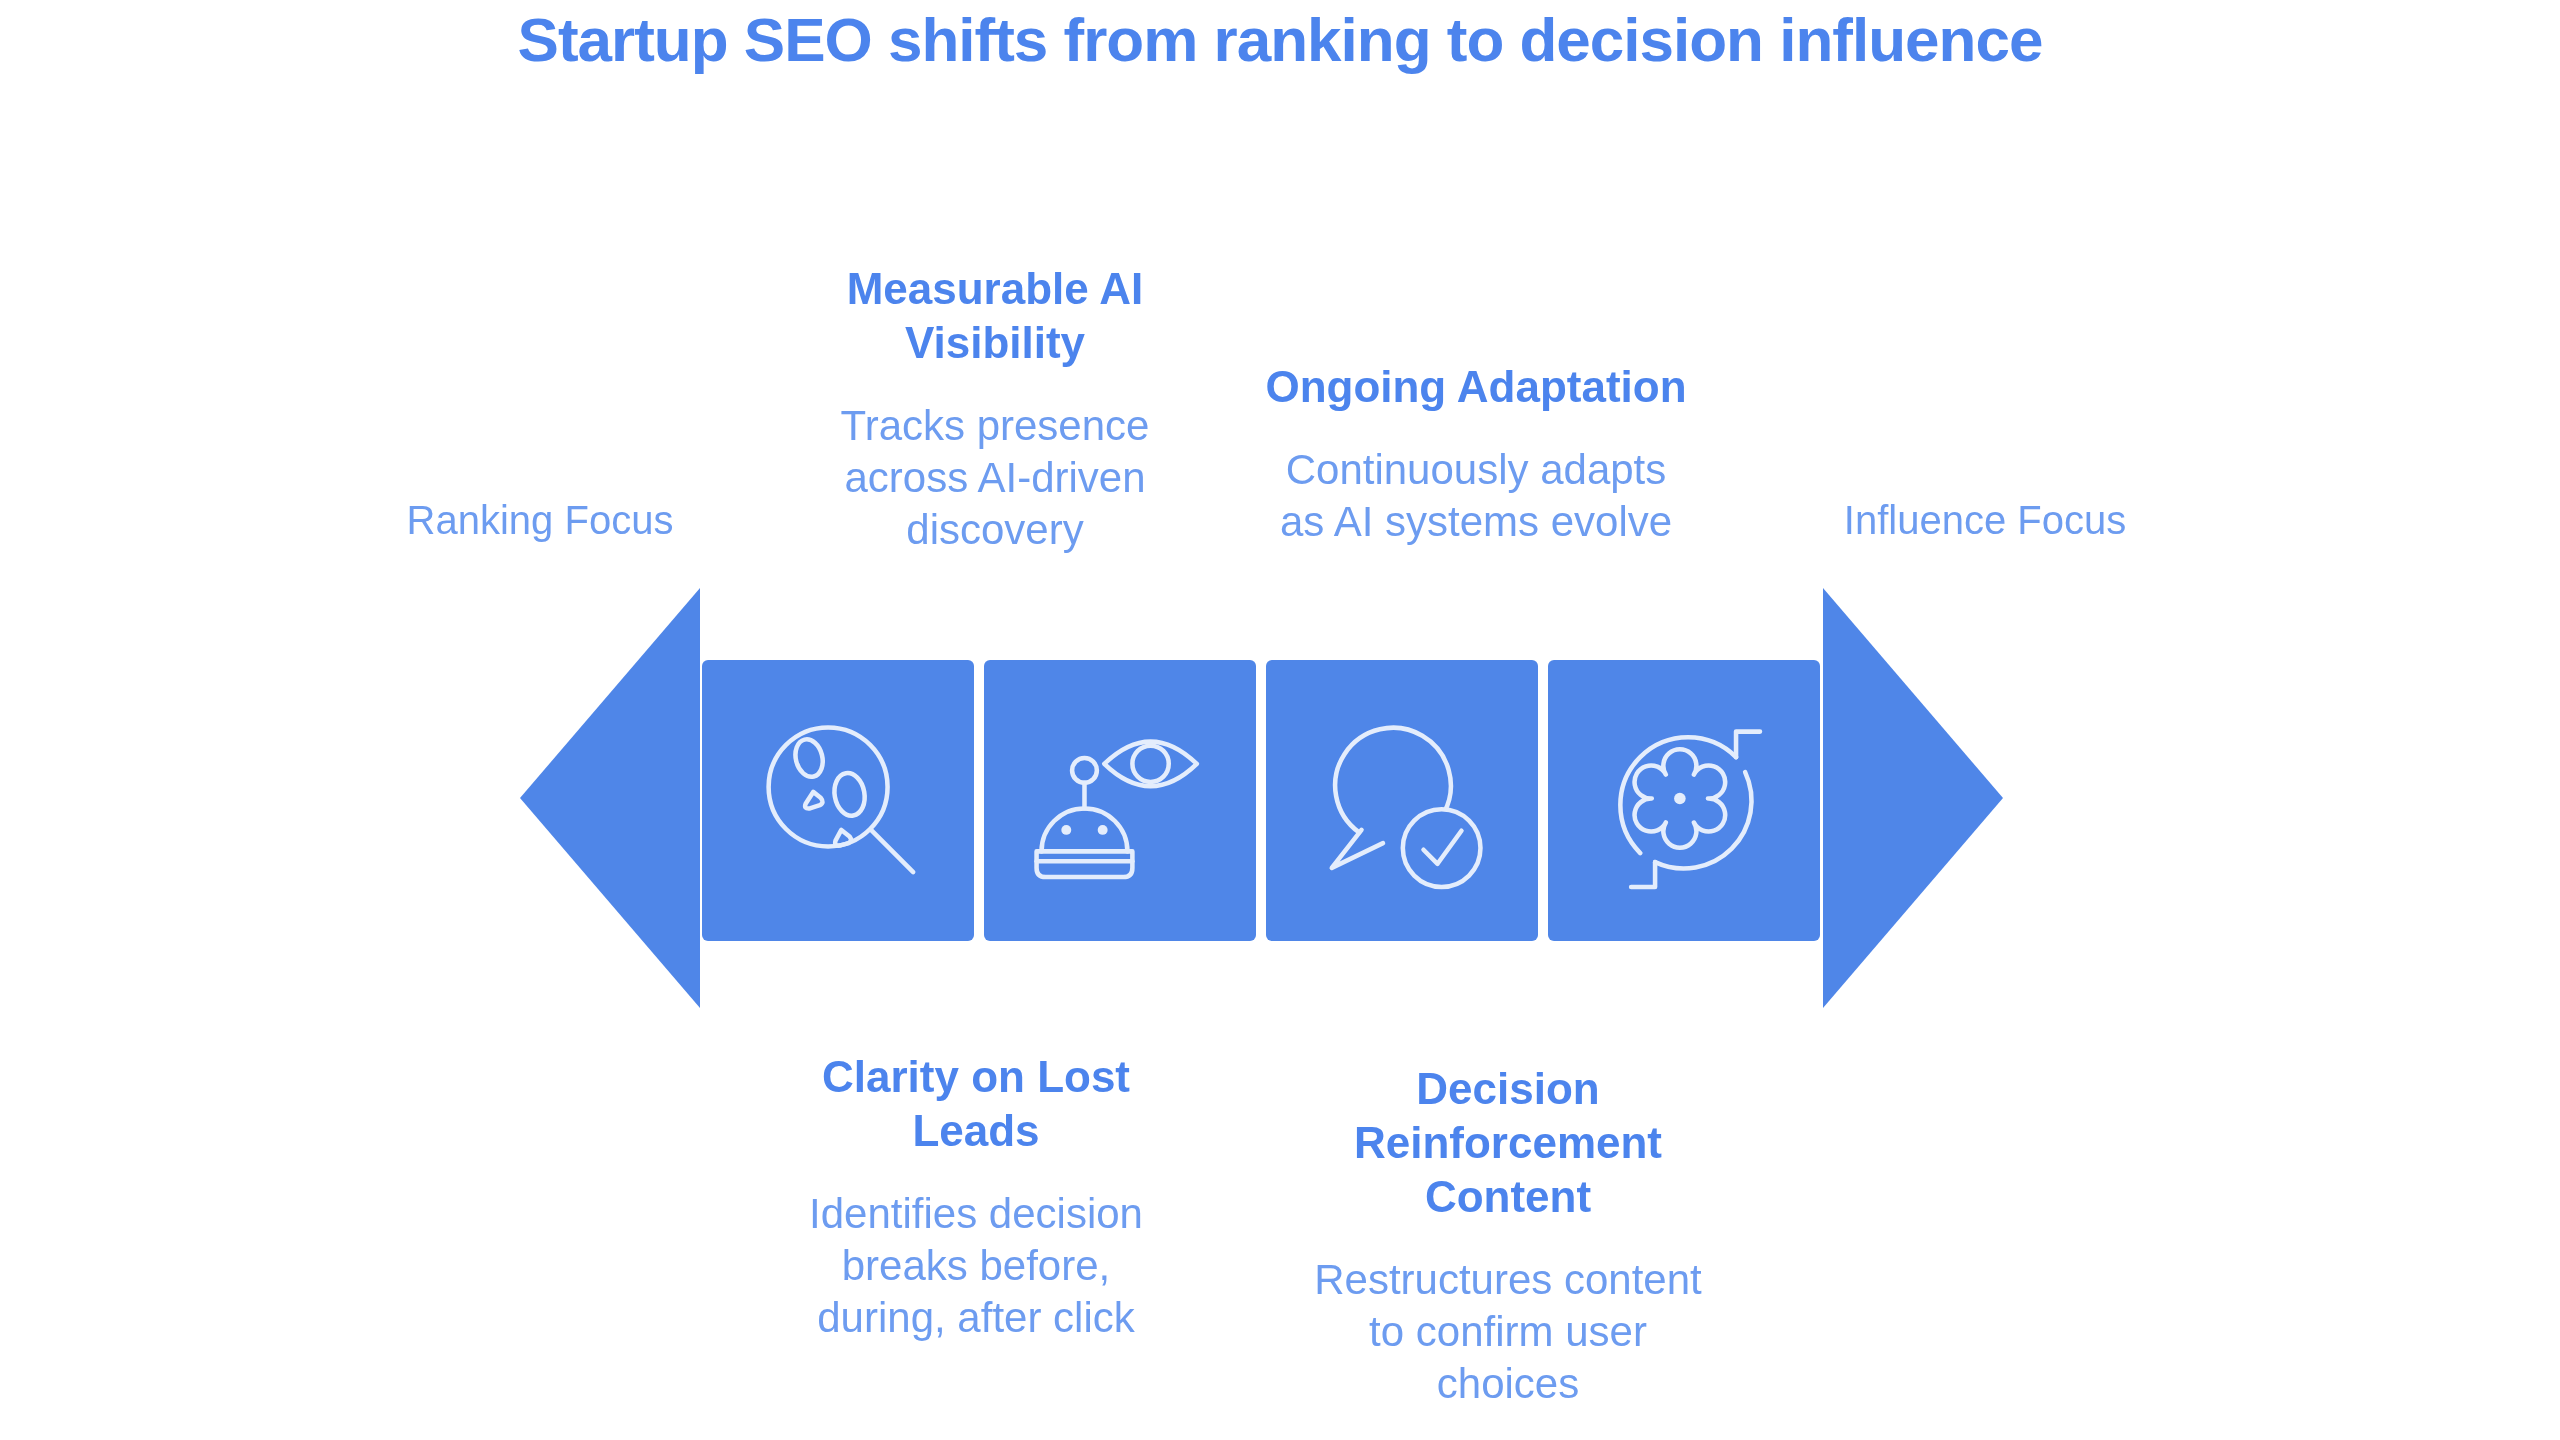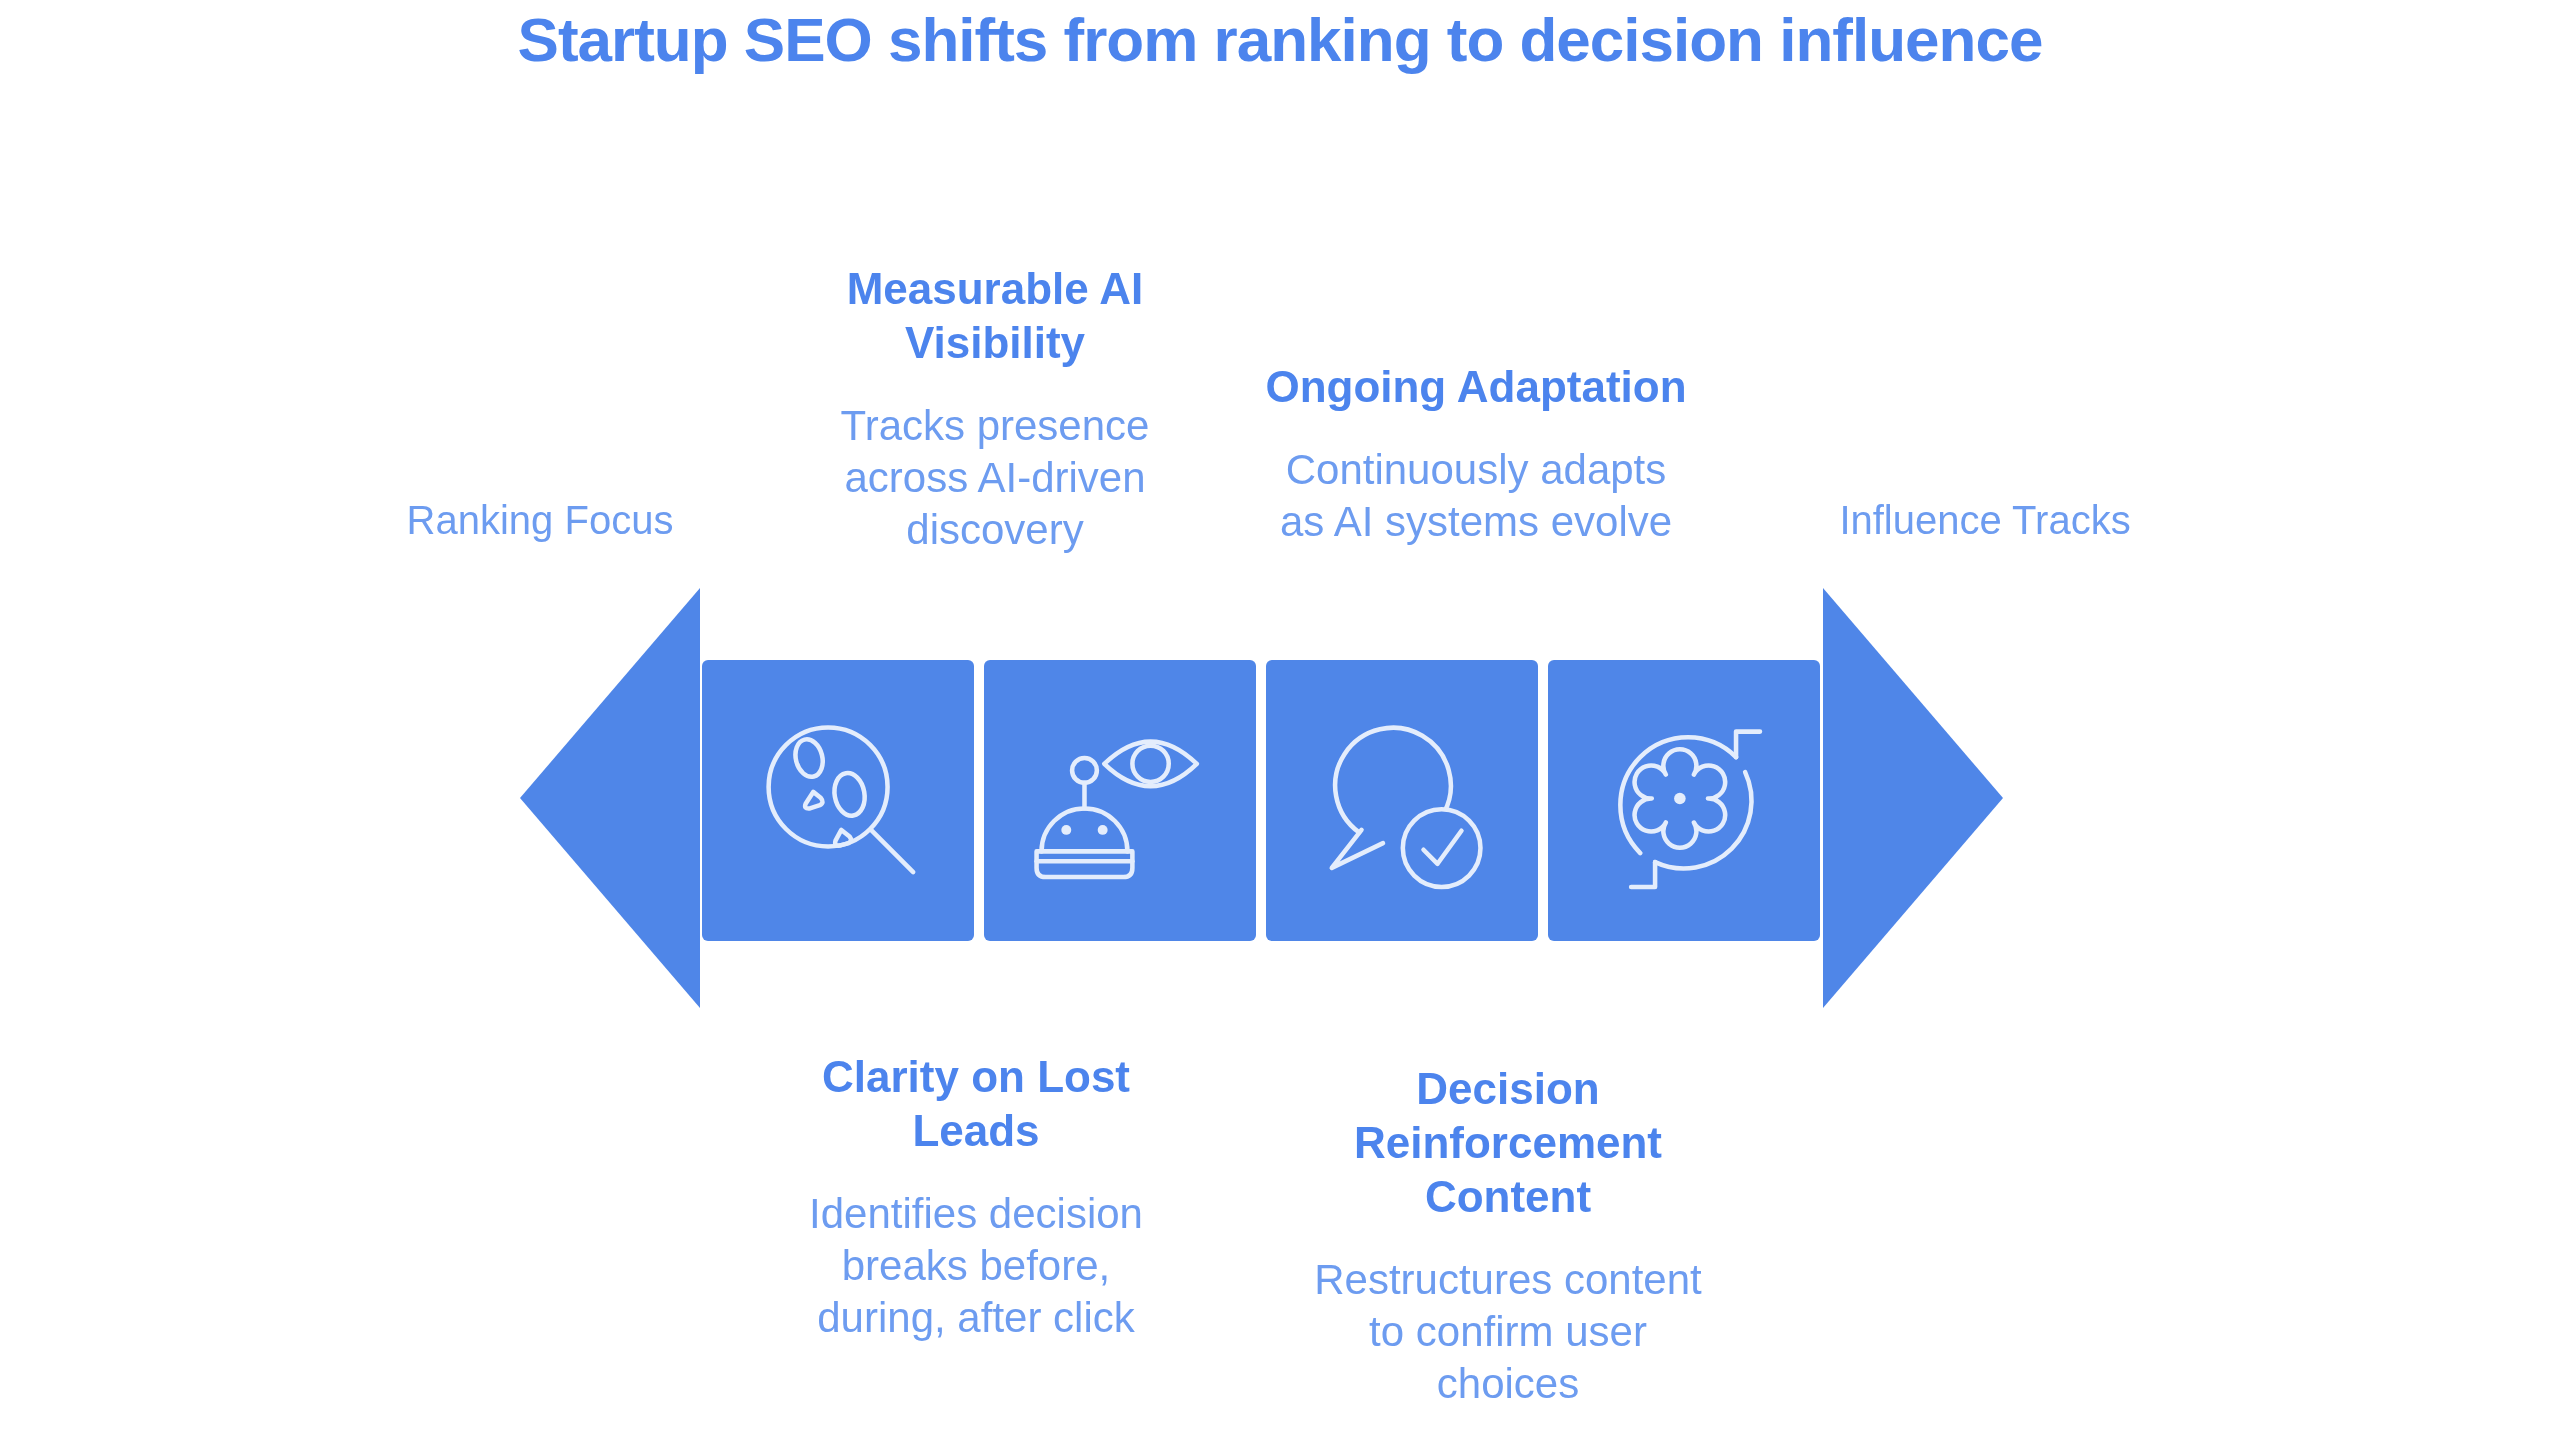--- a/index.html
+++ b/index.html
@@ -61,21 +61,21 @@
 discovery</div>
   </div>
 
   <div class="tblock block-ongoing">
     <div class="heading lines">Ongoing Adaptation</div>
     <div class="body lines">Continuously adapts
 as AI systems evolve</div>
   </div>
 
   <div class="side-label side-left">Ranking Focus</div>
-  <div class="side-label side-right">Influence Tracks</div>
+  <div class="side-label side-right">Influence Focus</div>
 
   <div class="arrowhead arrowhead-west"></div>
   <div class="arrowhead arrowhead-east"></div>
 
   <div class="step" style="left:702px">
     <svg viewBox="0 0 230 230">
       <circle class="ic" cx="103" cy="98" r="72"></circle>
       <line class="ic" x1="155" y1="150" x2="206" y2="201"></line>
       <ellipse class="ic" cx="80" cy="63" rx="16" ry="23" transform="rotate(-14 80 63)"></ellipse>
       <ellipse class="ic" cx="129" cy="107" rx="18" ry="26" transform="rotate(-10 129 107)"></ellipse>

